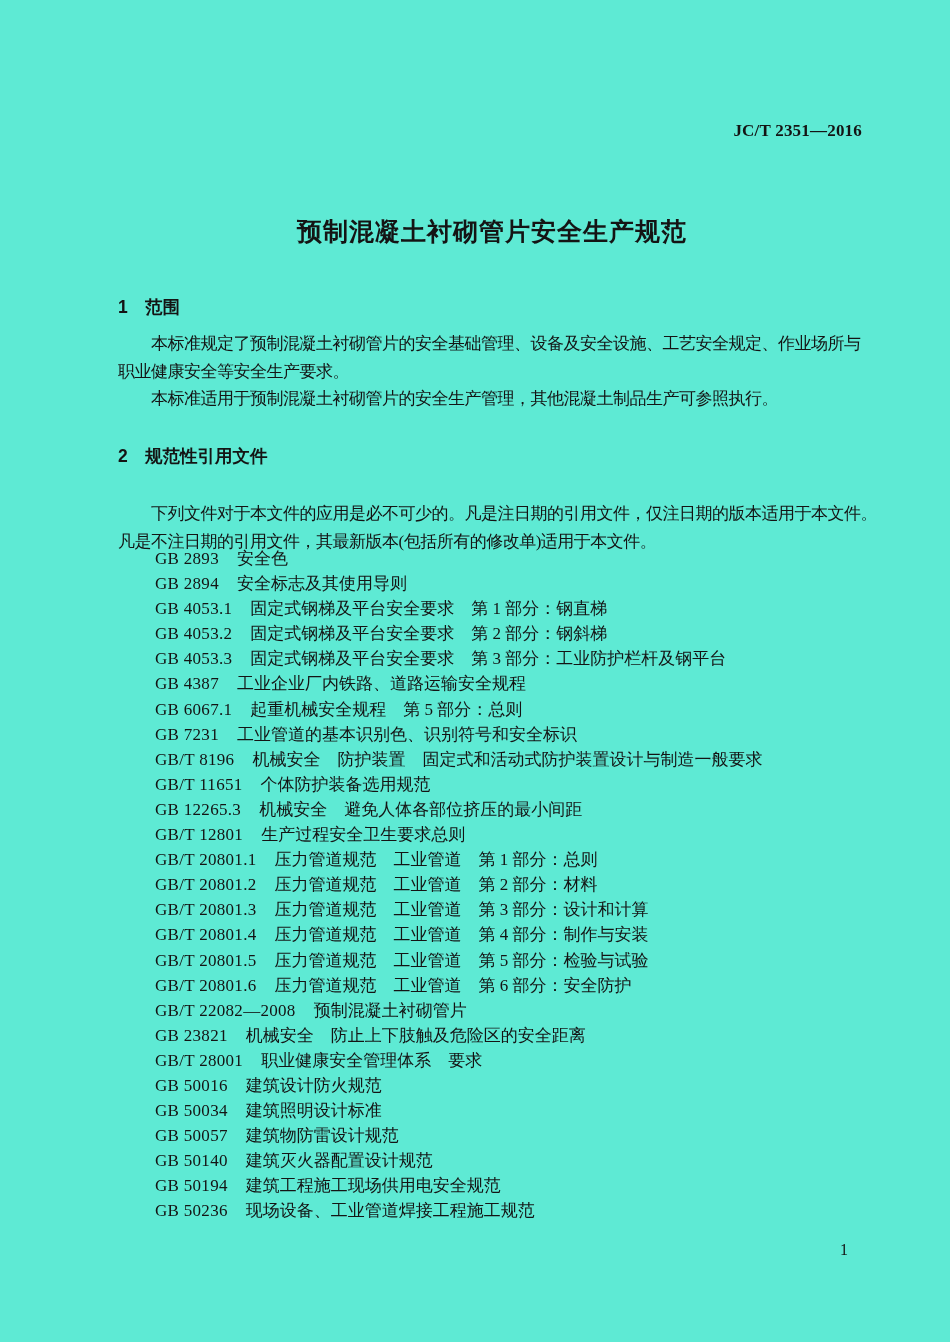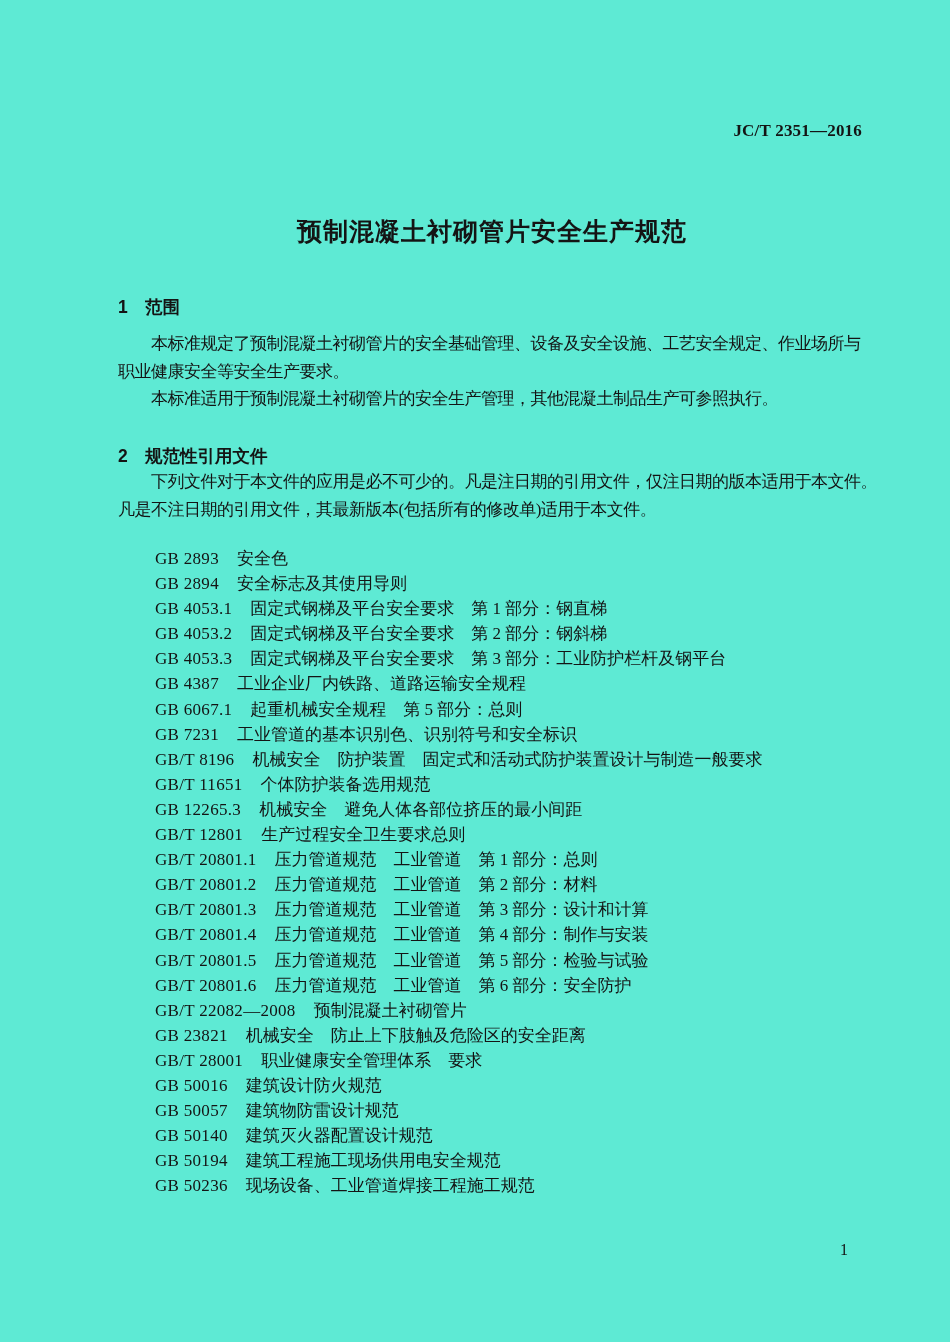--- a/index.html
+++ b/index.html
@@ -40,21 +40,21 @@
   .section-heading .sec-num { display: inline-block; width: 27px; font-family: "Liberation Sans", sans-serif; }
   #sec1-heading { top: 295px; }
   #sec2-heading { top: 444px; }
 
   .body-block {
     position: absolute; left: 118px; width: 760px;
     font-size: 17px; line-height: 27.5px;
     letter-spacing: -0.5px;
   }
   #sec1-body { top: 330px; font-family: Liberation Serif, serif; }
-  #sec2-body { top: 468px; }
+  #sec2-body { top: 500px; }
   .body-line { white-space: nowrap; }
 
   .refs {
     position: absolute;
     top: 546px; left: 155px; width: 740px;
     font-size: 17px;
   }
   .ref-row { height: 25.1px; line-height: 25.1px; white-space: nowrap; }
   .ref-code { display: inline-block; margin-right: 18px; letter-spacing: 0.3px; }
   .ref-title { letter-spacing: 0px; }
@@ -155,20 +155,23 @@
       <div class="ref-row">
       <span class="ref-code">GB 23821</span><span class="ref-title">机械安全　防止上下肢触及危险区的安全距离</span>
     </div>
       <div class="ref-row">
       <span class="ref-code">GB/T 28001</span><span class="ref-title">职业健康安全管理体系　要求</span>
     </div>
       <div class="ref-row">
       <span class="ref-code">GB 50016</span><span class="ref-title">建筑设计防火规范</span>
     </div>
       <div class="ref-row">
+      <span class="ref-code">GB 50034</span><span class="ref-title">建筑照明设计标准</span>
+    </div>
+      <div class="ref-row">
       <span class="ref-code">GB 50057</span><span class="ref-title">建筑物防雷设计规范</span>
     </div>
       <div class="ref-row">
       <span class="ref-code">GB 50140</span><span class="ref-title">建筑灭火器配置设计规范</span>
     </div>
       <div class="ref-row">
       <span class="ref-code">GB 50194</span><span class="ref-title">建筑工程施工现场供用电安全规范</span>
     </div>
       <div class="ref-row">
       <span class="ref-code">GB 50236</span><span class="ref-title">现场设备、工业管道焊接工程施工规范</span>

